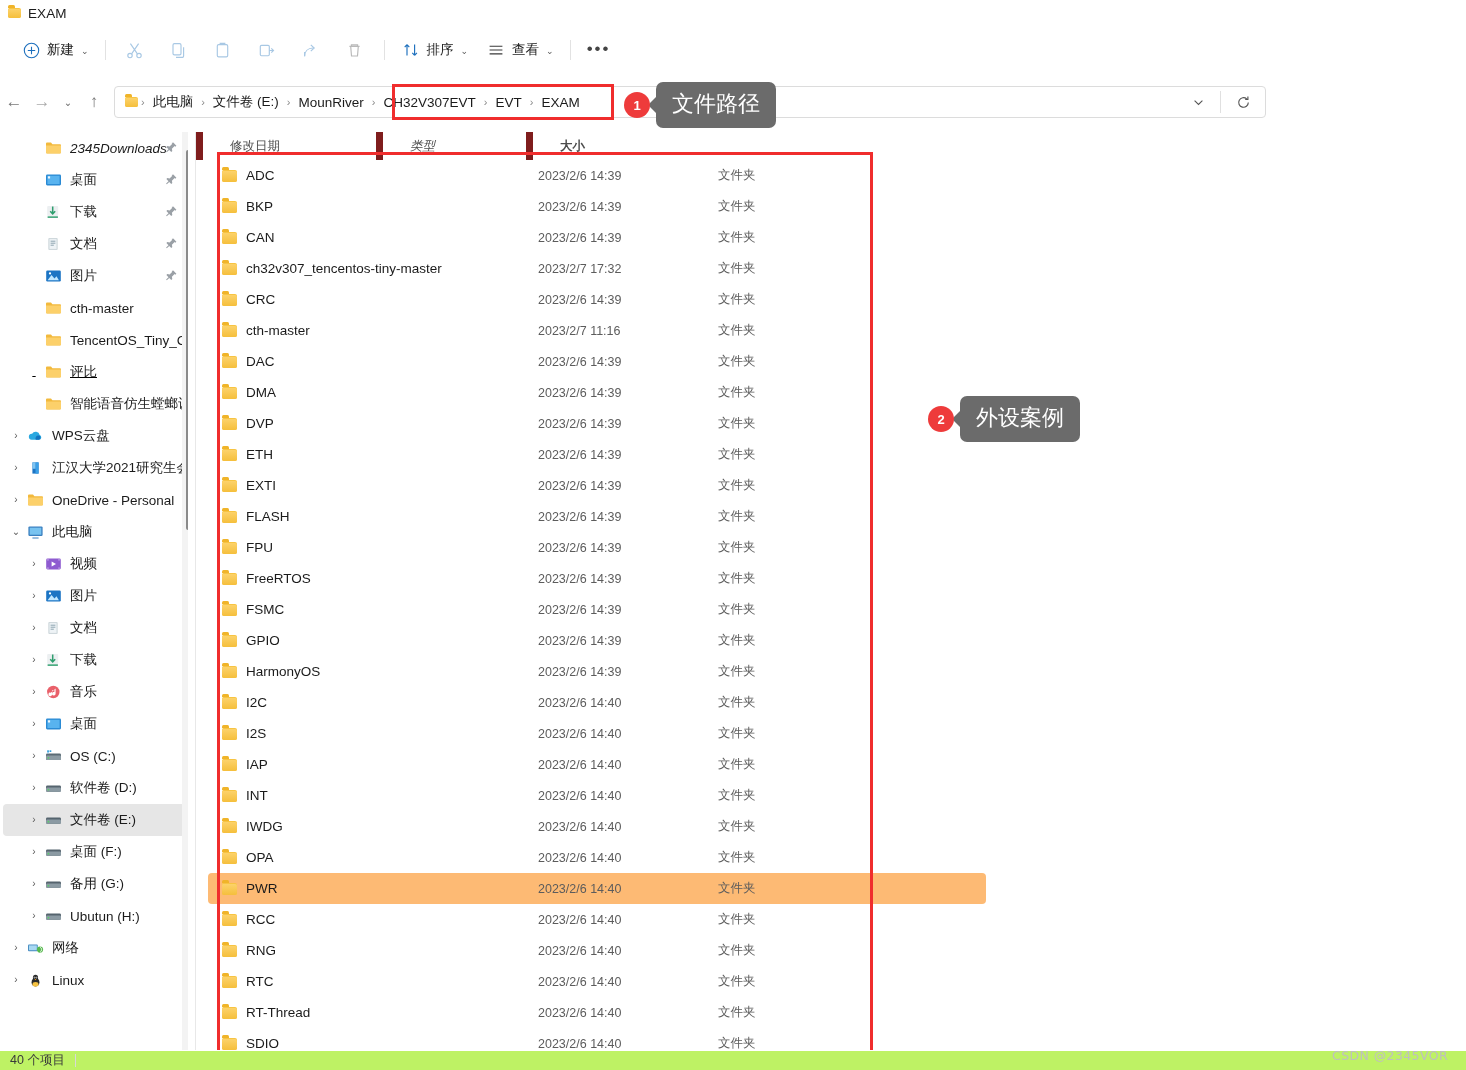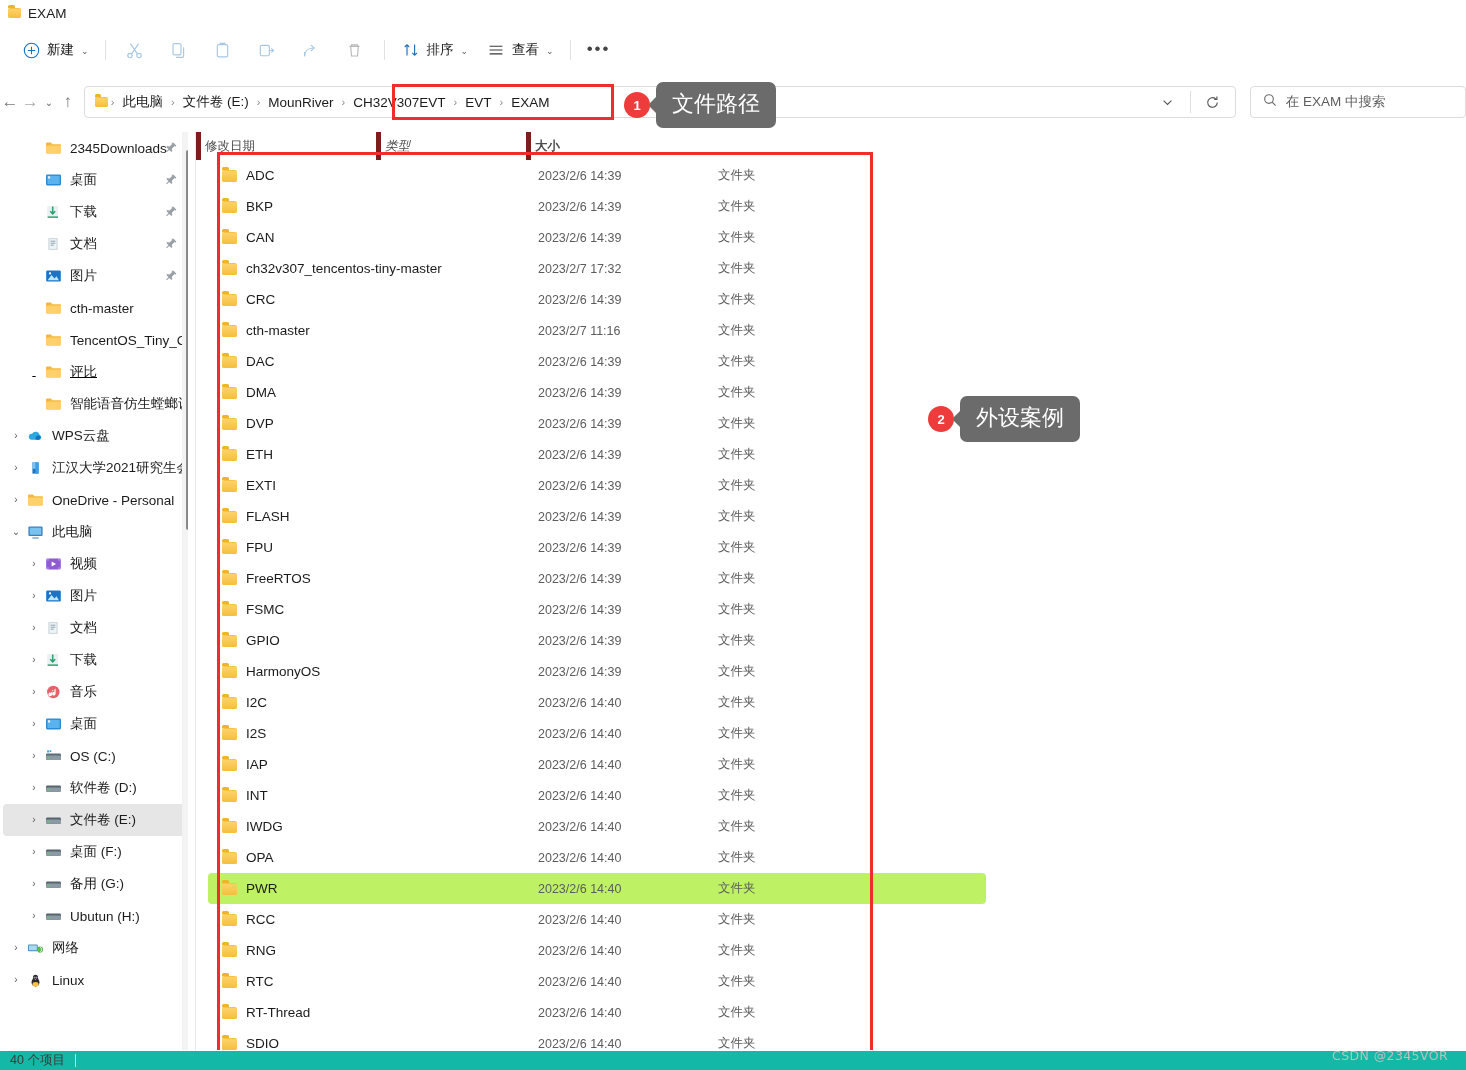--- a/index.html
+++ b/index.html
@@ -123,32 +123,32 @@
   .sb-divider { position:absolute; left:195px; top:132px; width:1px; height:918px; background:#e8e8e8; }
 
   
   .listpane { position:absolute; left:196px; top:132px; width:1270px; height:918px; background:#fff; }
   .colheader {
     position:absolute; left:0; top:0; width:1270px; height:28px;
     display:flex; align-items:flex-end; font-size:12.5px; color:#4d4d4d;
   }
   .col {
     position:relative; height:28px; display:flex; align-items:center;
-    border-left:5px solid #7f1d1d; padding-left:4px;
+    border-left:7px solid #7f1d1d; padding-left:27px;
   }
   .col.first { border-left:none; padding-left:23px; }
   .sort-caret {
     position:absolute; left:150px; top:-3px; font-size:11px; color:#505050;
   }
   .rows { position:absolute; left:12px; top:28px; width:1270px; height:890px; }
   .row {
     position:relative; height:31px; display:flex; align-items:center;
     border-radius:4px; width:778px;
   }
-  .row.sel { background:#bef264; }
+  .row.sel { background:#fdba74; }
   .cell-name {
     width:330px; display:flex; align-items:center; gap:9px;
     padding-left:14px; font-size:13.5px; color:#1b1b1b; white-space:nowrap;
   }
   .cell-date { width:180px; font-size:12.5px; color:#5c5c5c; }
   .cell-type { width:150px; font-size:12.5px; color:#5c5c5c; }
 
   
   .redbox { position:absolute; border:3px solid #f02d2d; pointer-events:none; }
   .redbox-path { left:392px; top:84px; width:222px; height:36px; }
@@ -173,21 +173,21 @@
     content:''; position:absolute; left:-8px; top:50%; transform:translateY(-50%);
     border-top:9px solid transparent; border-bottom:9px solid transparent;
     border-right:9px solid #6b6b6b;
   }
   .callout-1 { left:624px; top:82px; }
   .callout-2 { left:928px; top:396px; }
 
   
   .statusbar {
     position:absolute; left:0; top:1050px; width:1466px; height:20px;
-    background:#14b8a6; display:flex; align-items:center; gap:10px;
+    background:#bef264; display:flex; align-items:center; gap:10px;
     padding-left:10px; font-size:12.5px; color:#3a3a3a;
     border-top:1px solid #ffffff; overflow:hidden;
   }
   .sb-vsep { width:1px; height:13px; background:#d8d8d8; }
   .watermark {
     position:absolute; right:18px; top:1048px;
     font-size:12.5px; color:#bfbfbf; letter-spacing:.4px;
     font-family:"DejaVu Sans", sans-serif;
   }
 </style>
@@ -341,36 +341,25 @@
           <svg width="15" height="15" viewBox="0 0 15 15">
               <g fill="none" stroke="#555" stroke-width="1.15">
                 <path d="M12.3 7.5a4.8 4.8 0 1 1-1.6-3.6"></path>
                 <path d="M11.9 1.6v2.7H9.2"></path>
               </g>
             </svg>
         </div>
       </div>
     </div>
 
-    <div class="searchbox">
-      <span>
-        <svg width="14" height="14" viewBox="0 0 14 14">
-            <g fill="none" stroke="#6a6a6a" stroke-width="1.15">
-              <circle cx="6" cy="6" r="4.3"></circle>
-              <path d="M9.2 9.2 12.6 12.6"></path>
-            </g>
-          </svg>
-      </span>
-      <span class="search-ph">在 EXAM 中搜索</span>
-    </div>
   </div>
 
   <div class="sidebar">
     <div id="sb-list">
-        <div class="sb-item" style="padding-left: 22px;">
+        <div class="sb-item" style="padding-left: 22px; font-style: italic;">
           <span class="sb-twisty none">›</span>
           <span class="sb-ico">
             <svg width="17" height="14" viewBox="0 0 17 14">
               <path d="M1 2.6a1 1 0 0 1 1-1h4l1.4 1.6H15a1 1 0 0 1 1 1v7.2a1 1 0 0 1-1 1H2a1 1 0 0 1-1-1z" fill="#f2b93c"></path>
               <path d="M1 4.4h15v6.9a1 1 0 0 1-1 1H2a1 1 0 0 1-1-1z" fill="#fcd06a"></path>
             </svg>
           </span>
           <span class="sb-label">2345Downloads</span>
           <span class="sb-pin"><svg width="14" height="14" viewBox="0 0 14 14">
               <g fill="#9aa0a6">

